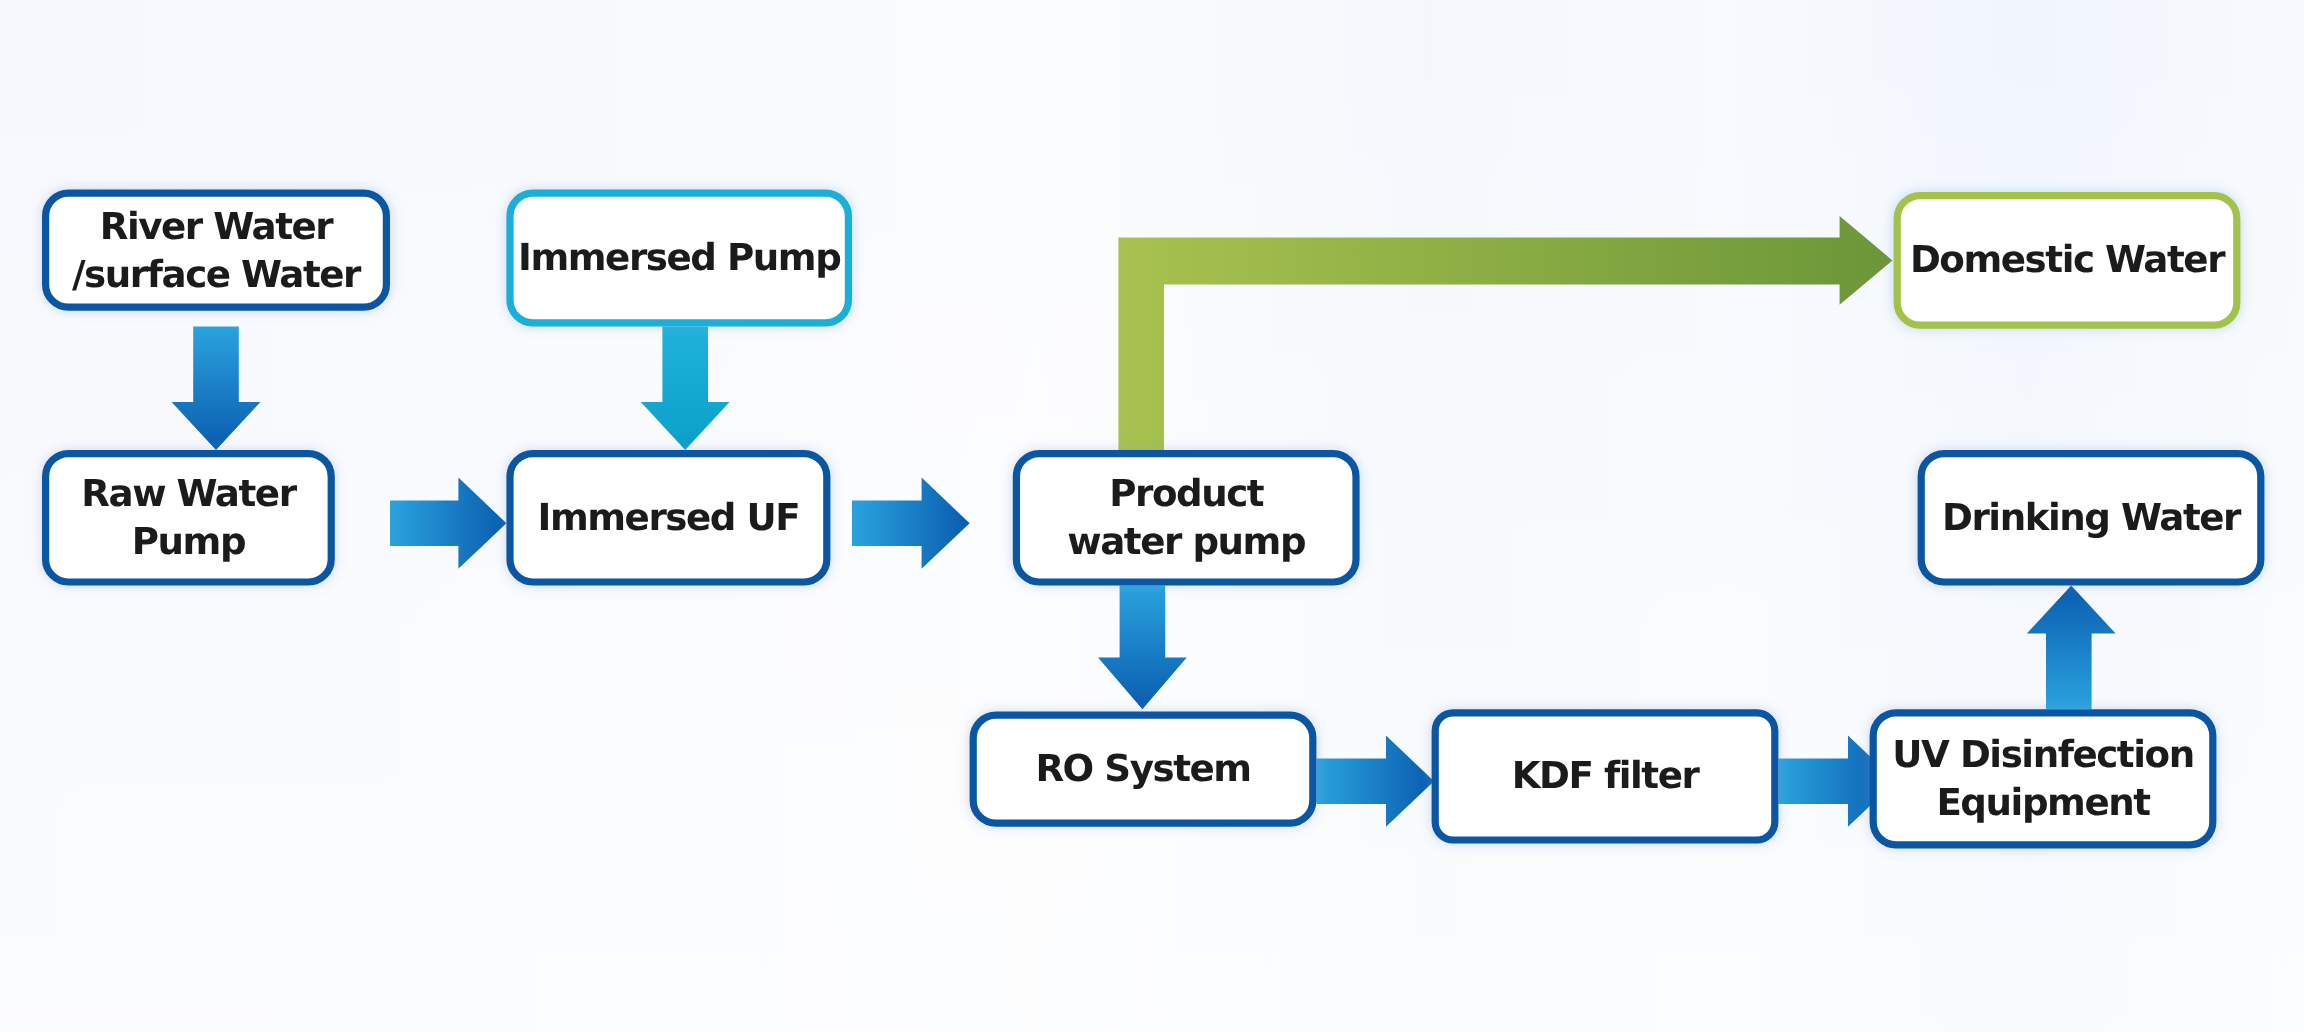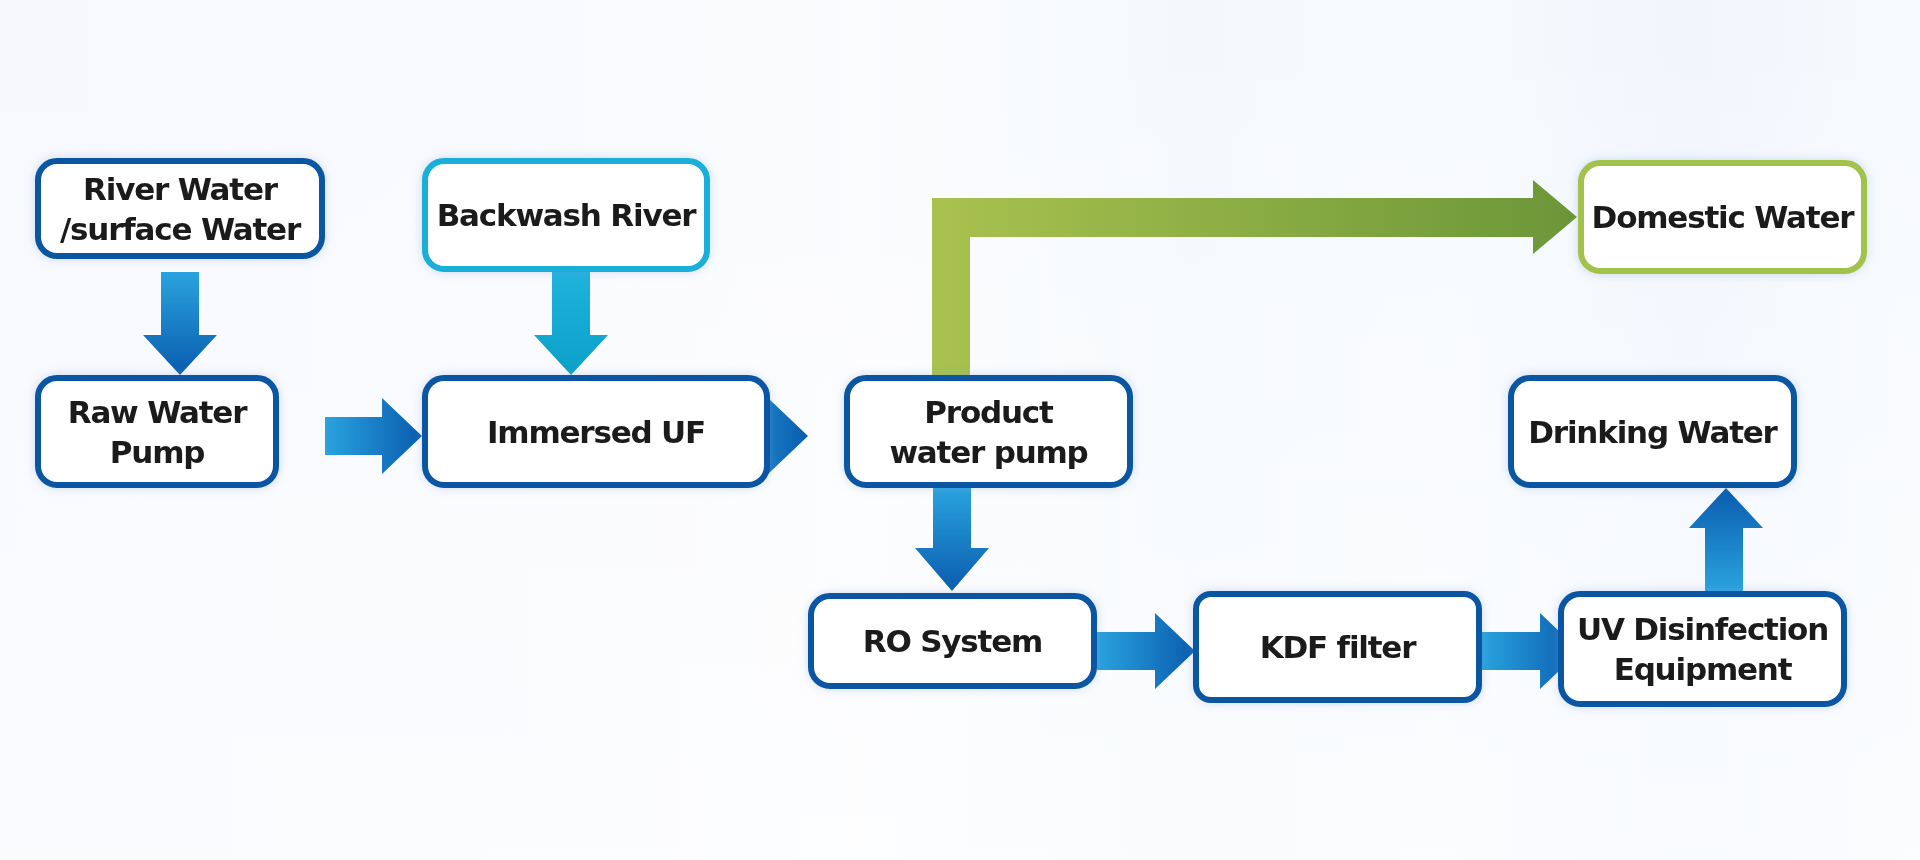--- a/index.html
+++ b/index.html
@@ -75,37 +75,37 @@
   <polygon fill="url(#gBlueH)" points="1482,632 1540,632 1540,613 1580,651 1540,689 1540,670 1482,670"></polygon>
 
   <polygon fill="url(#gBlueUp)" points="1705,591 1743,591 1743,528 1763,528 1726,488 1689,528 1705,528"></polygon>
 </svg>
 
 <div class="node" style="left:35px;top:158px;width:290px;height:101px;">
   <span>River Water
 /surface Water</span>
 </div>
 <div class="node cyan" style="left:422px;top:158px;width:288px;height:114px;">
-  <span>Backwash River</span>
+  <span>Immersed Pump</span>
 </div>
 <div class="node green" style="left:1578px;top:160px;width:289px;height:114px;">
   <span>Domestic Water</span>
 </div>
 
 <div class="node" style="left:35px;top:375px;width:244px;height:113px;">
   <span>Raw Water Pump</span>
 </div>
-<div class="node" style="left:422px;top:375px;width:348px;height:113px;">
+<div class="node" style="left:422px;top:375px;width:270px;height:113px;">
   <span>Immersed UF</span>
 </div>
 <div class="node" style="left:808px;top:375px;width:289px;height:113px;margin-left:36px;">
   <span>Product
 water pump</span>
 </div>
-<div class="node" style="left:1508px;top:375px;width:289px;height:113px;">
+<div class="node" style="left:1598px;top:375px;width:289px;height:113px;">
   <span>Drinking Water</span>
 </div>
 
 <div class="node" style="left:808px;top:593px;width:289px;height:96px;">
   <span>RO System</span>
 </div>
 <div class="node" style="left:1193px;top:591px;width:289px;height:112px;border-radius:18px;">
   <span>KDF filter</span>
 </div>
 <div class="node" style="left:1558px;top:591px;width:289px;height:116px;">

